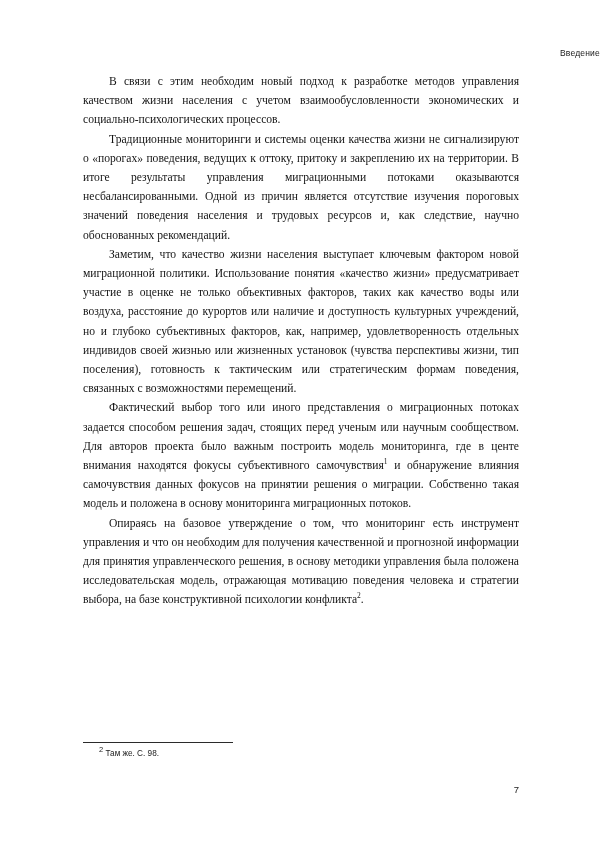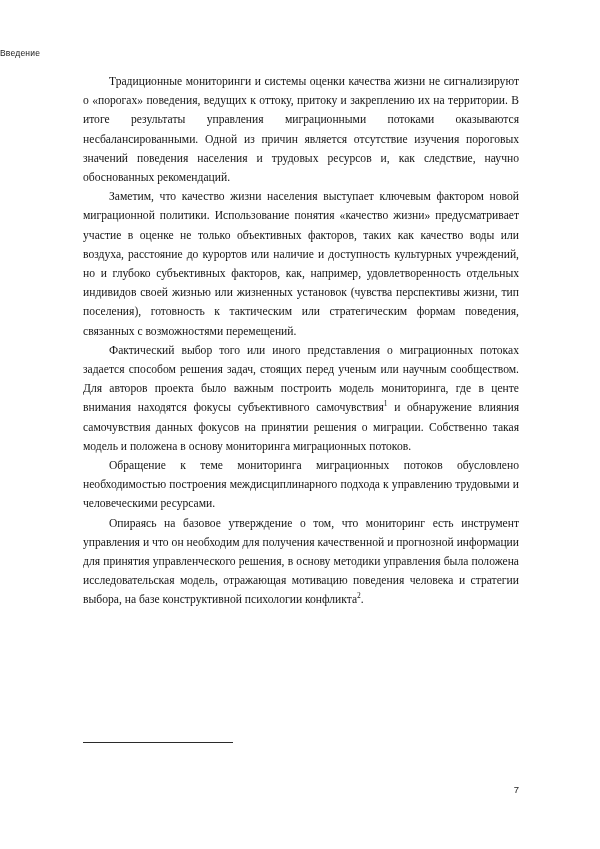--- a/index.html
+++ b/index.html
@@ -20,21 +20,21 @@
     width: 600px;
     height: 849px;
     box-sizing: border-box;
     padding: 0;
   }
   .header {
     position: absolute;
     top: 48px;
     left: 0;
     width: 600px;
-    text-align: left;
+    text-align: right;
     font-family: "Liberation Sans", sans-serif;
     font-size: 8.5px;
     letter-spacing: 0.2px;
     color: #1a1a1a;
   }
   .content {
     position: absolute;
     top: 72px;
     left: 83px;
     width: 436px;
@@ -87,26 +87,27 @@
   }
 </style>
 </head>
 <body>
 
 <div class="page">
 
   <div class="header">Введение</div>
 
   <div class="content">
+    <p class="body-par">В связи с этим необходим новый подход к разработке методов управления качеством жизни населения с учетом взаимообусловленности экономических и социально-психологических процессов.</p>
     <p class="body-par">Традиционные мониторинги и системы оценки качества жизни не сигнализируют о «порогах» поведения, ведущих к оттоку, притоку и закреплению их на территории. В итоге результаты управления миграционными потоками оказываются несбалансированными. Одной из причин является отсутствие изучения пороговых значений поведения населения и трудовых ресурсов и, как следствие, научно обоснованных рекомендаций.</p>
     <p class="body-par">Заметим, что качество жизни населения выступает ключевым фактором новой миграционной политики. Использование понятия «качество жизни» предусматривает участие в оценке не только объективных факторов, таких как качество воды или воздуха, расстояние до курортов или наличие и доступность культурных учреждений, но и глубоко субъективных факторов, как, например, удовлетворенность отдельных индивидов своей жизнью или жизненных установок (чувства перспективы жизни, тип поселения), готовность к тактическим или стратегическим формам поведения, связанных с возможностями перемещений.</p>
     <p class="body-par"><span>Фактический выбор того или иного представления о миграционных потоках задается  способом решения задач, стоящих перед ученым или научным сообществом. Для авторов проекта было важным построить модель мониторинга, где в центе внимания находятся  фокусы субъективного самочувствия</span><sup>1</sup><span> и обнаружение влияния самочувствия данных фокусов на принятии решения о миграции. Собственно такая модель и положена в основу мониторинга миграционных потоков.</span></p>
-    <p class="body-par">Обращение к теме мониторинга миграционных потоков обусловлено необходимостью построения междисциплинарного подхода  к управлению трудовыми и человеческими ресурсами.</p>
     <p class="body-par"><span>Опираясь на базовое утверждение о том, что мониторинг есть инструмент управления и что он необходим для получения качественной и прогнозной информации для принятия управленческого решения, в основу методики управления была положена исследовательская модель, отражающая мотивацию поведения человека и стратегии выбора, на базе конструктивной психологии конфликта</span><sup>2</sup><span>.</span></p>
   </div>
 
   <div class="footnotes">
     <div class="fn-rule"></div>
+    <p class="footnote second"><sup>2</sup> <span>Там же. С. 98.</span></p>
   </div>
 
   <div class="page-number">7</div>
 
 </div>
 
 </body></html>

